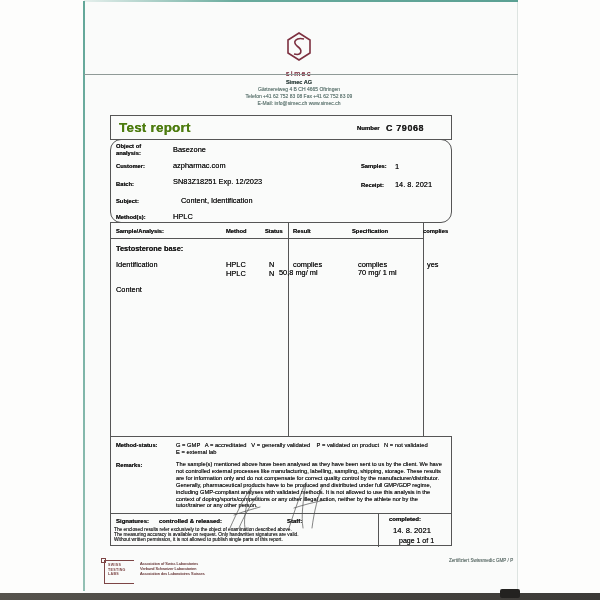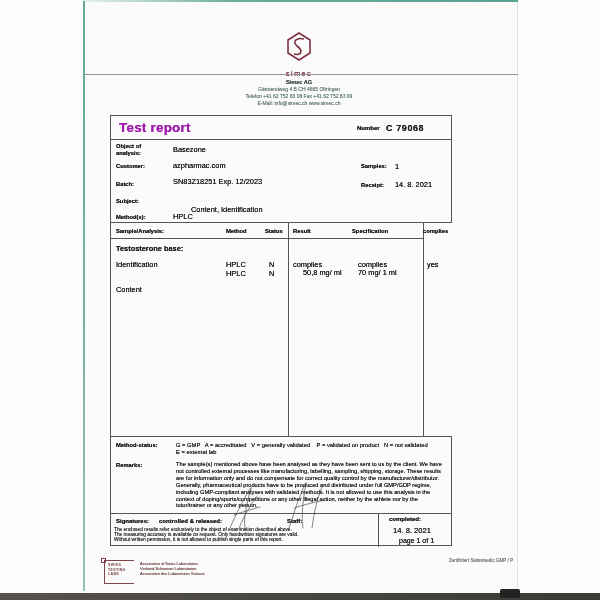--- a/index.html
+++ b/index.html
@@ -24,29 +24,29 @@
   .logo-wrap { position: absolute; left: 283px; top: 32px; width: 32px; text-align: center; }
   .brand { font-size: 7px; letter-spacing: 1.5px; color: #7d3040; margin-top: 1px; }
   .head-rule { position: absolute; left: 84px; top: 74px; width: 434px; height: 1px; background: #8f9a97; }
   .company { position: absolute; left: 179px; top: 79px; width: 240px; text-align: center;
              color: #6b807c; font-size: 5px; line-height: 7px; }
   .company .name { font-size: 5.6px; font-weight: bold; color: #41514e; }
 
   
   .box { position: absolute; border: 1px solid #555; }
   .hdr-box { left: 110px; top: 115px; width: 342px; height: 25px; }
-  .info-box { left: 110px; top: 139px; width: 342px; height: 84px; }
+  .info-box { left: 110px; top: 139px; width: 342px; height: 84px; border-radius: 11px; }
   .tbl-box { left: 110px; top: 222px; width: 314px; height: 215px; }
   .bot-box { left: 110px; top: 436px; width: 342px; height: 110px; }
 
   .abs { position: absolute; }
   .lbl { font-size: 5.8px; font-weight: bold; color: #222; }
   .val { font-size: 7.4px; color: #1c1c1c; }
 
-  .title { font-size: 13.5px; font-weight: bold; color: #a21caf; letter-spacing: .2px; }
+  .title { font-size: 13.5px; font-weight: bold; color: #4d7c0f; letter-spacing: .2px; }
   .num-lbl { font-size: 6px; font-weight: bold; }
   .num-val { font-size: 9px; font-weight: bold; letter-spacing: .6px; }
 
   .tbl-head-row { position: absolute; left: 0; top: 0; width: 100%; height: 16px;
                   border-bottom: 1px solid #555; }
   .tbl-vline { position: absolute; left: 177px; top: 0; width: 1px; height: 100%; background: #555; }
   .group { font-size: 7.4px; font-weight: bold; }
 
   .legend { font-size: 5.8px; white-space: pre; color: #242424; }
   .remarks-text { font-size: 5.7px; line-height: 6.9px; color: #242424; width: 272px; }
@@ -108,21 +108,21 @@
   <div class="abs val soft" style="left:62px; top:21px;">azpharmac.com</div>
   <div class="abs lbl soft" style="left:250px; top:23px;">Samples:</div>
   <div class="abs val soft" style="left:284px; top:22px;">1</div>
 
   <div class="abs lbl soft" style="left:5px; top:41px;">Batch:</div>
   <div class="abs val soft" style="left:62px; top:37px;">SN83Z18251  Exp. 12/2023</div>
   <div class="abs lbl soft" style="left:250px; top:42px;">Receipt:</div>
   <div class="abs val soft" style="left:284px; top:40px;">14. 8. 2021</div>
 
   <div class="abs lbl soft" style="left:5px; top:58px;">Subject:</div>
-  <div class="abs val soft" style="left:80px; top:56px;margin-top:9px;">Content, Identification</div>
+  <div class="abs val soft" style="left:70px; top:56px;">Content, Identification</div>
 
   <div class="abs lbl soft" style="left:5px; top:74px;">Method(s):</div>
   <div class="abs val soft" style="left:62px; top:72px;">HPLC</div>
 </div>
 
 <div class="box tbl-box">
   <div class="tbl-vline"></div>
   <div class="tbl-head-row">
     <div class="abs lbl soft" style="left:5px; top:5px;">Sample/Analysis:</div>
     <div class="abs lbl soft" style="left:115px; top:5px;">Method</div>
@@ -138,21 +138,21 @@
     <div class="abs val soft" style="left:115px; top:37px;">HPLC</div>
     <div class="abs val soft" style="left:158px; top:37px;">N</div>
     <div class="abs val soft" style="left:182px; top:37px;">complies</div>
     <div class="abs val soft" style="left:247px; top:37px;">complies</div>
     <div class="abs val soft" style="left:316px; top:37px;">yes</div>
   </div>
   <div>
     <div class="abs val soft" style="left:5px; top:62px;">Content</div>
     <div class="abs val soft" style="left:115px; top:46px;">HPLC</div>
     <div class="abs val soft" style="left:158px; top:46px;">N</div>
-    <div class="abs val soft" style="left:192px; top:45px;">50,8 mg/ ml</div>
+    <div class="abs val soft" style="left:168px; top:45px;">50,8 mg/ ml</div>
     <div class="abs val soft" style="left:247px; top:45px;">70 mg/ 1 ml</div>
     <div class="abs val soft" style="left:316px; top:45px;"></div>
   </div>
 </div>
 
 <div class="box bot-box">
   <div class="abs lbl soft" style="left:5px; top:5px;">Method-status:</div>
   <div class="abs legend soft" style="left:65px; top:5px;">G = GMP   A = accreditated   V = generally validated    P = validated on product   N = not validated</div>
   <div class="abs legend soft" style="left:65px; top:12px;">E = external lab</div>
 

